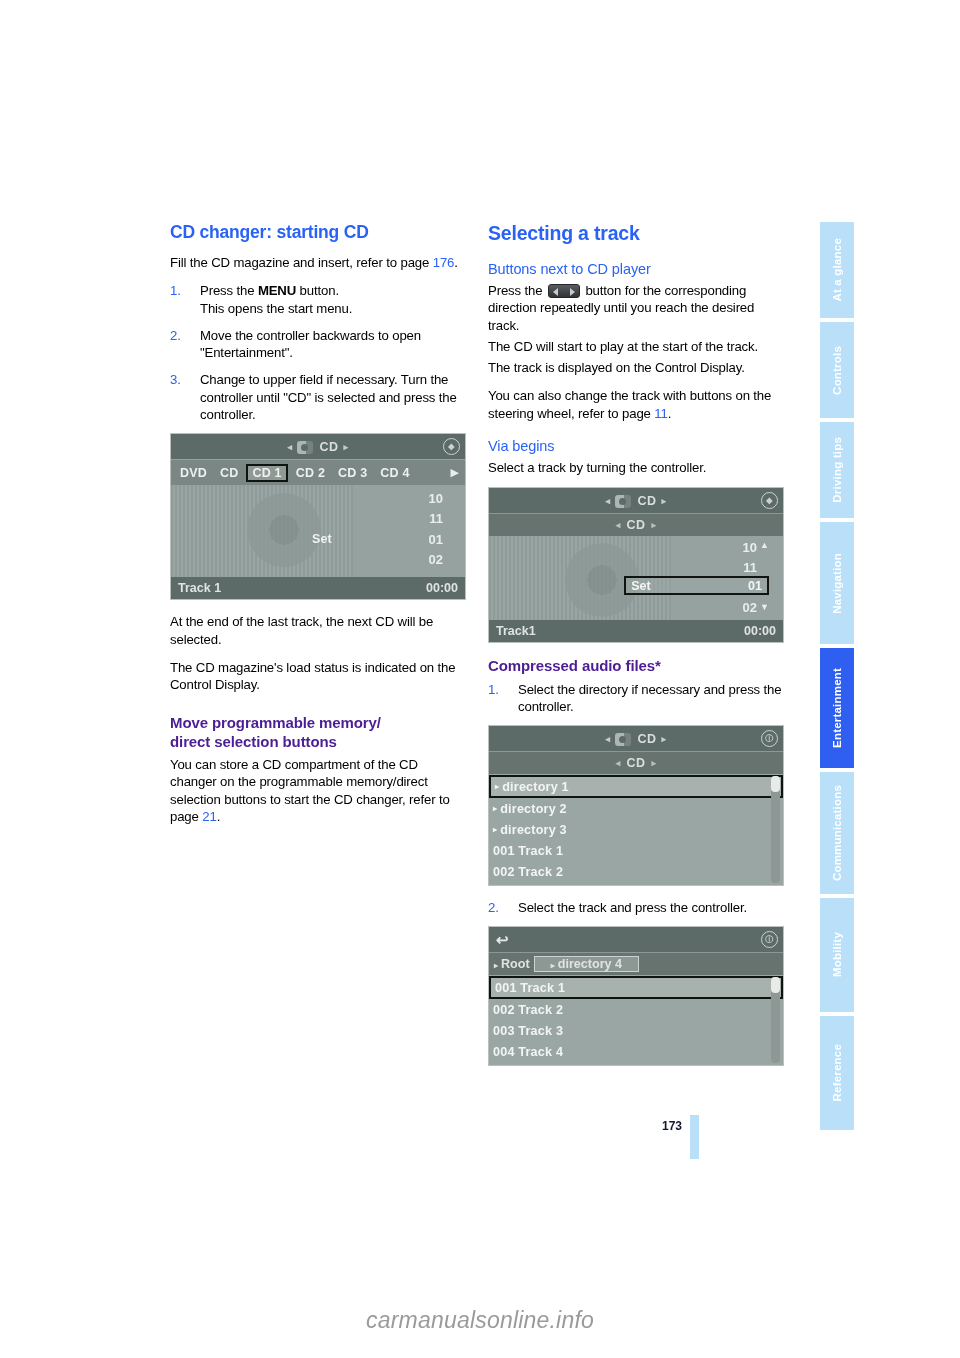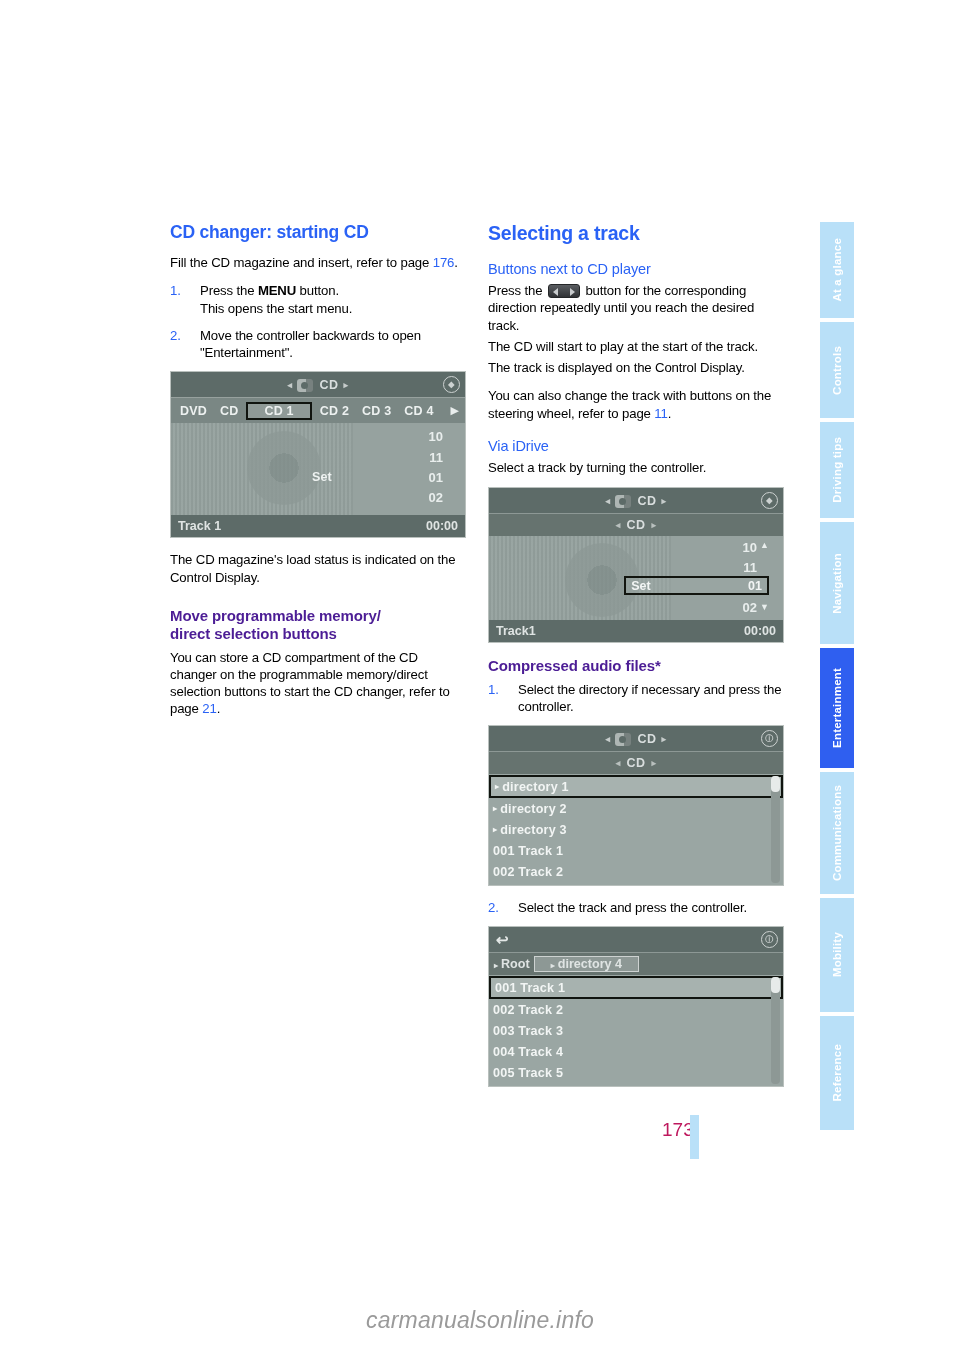--- a/index.html
+++ b/index.html
@@ -92,21 +92,21 @@
 
   
   .tabs{
     height:26px;background:#7a8784;display:flex;align-items:center;
     padding:0 4px;gap:3px;border-top:1px solid #97a19e;
   }
   .tabs .t{
     color:#edf1f0;font-size:12.5px;font-weight:bold;padding:1px 5px;
     letter-spacing:.2px;
   }
-  .tabs .t.sel{ border:2px solid #10140f; background:#8f9a97; padding:0 16px; }
+  .tabs .t.sel{ border:2px solid #10140f; background:#8f9a97; padding:0 4px; }
   .tabs .more{ margin-left:auto;color:#e9eeed;font-size:11px;padding-right:2px;}
 
   
   .panel{ position:relative; height:92px; background:#96a29f; overflow:hidden; }
   .panel .grooves{
     position:absolute;left:0;top:0;width:62%;height:100%;
     background:repeating-linear-gradient(90deg,#8e9a97 0 2px,#9aa6a3 2px 4px);
     opacity:.85;
   }
   .panel .cdart{
@@ -165,22 +165,22 @@
   .rail .tab{
     width:34px; background:#b9e0f8; color:#ffffff; margin-bottom:4px;
     display:flex; align-items:center; justify-content:center;
     font-size:11.5px; font-weight:bold; letter-spacing:.2px;
   }
   .rail .tab span{ writing-mode:vertical-rl; transform:rotate(180deg); white-space:nowrap;}
   .rail .tab.active{ background:#2f5ff0; color:#ffffff; }
 
   
   .pageno{
-    position:absolute; left:662px; top:1119px; font-size:19px;
-    font-weight:normal; color:#be185d;
+    position:absolute; left:662px; top:1119px; font-size:12px;
+    font-weight:bold; color:#0f172a;
   }
   .pagebar{
     position:absolute; left:690px; top:1115px; width:9px; height:44px;
     background:#b9e0f8;
   }
   .watermark{
     position:absolute; left:0; right:0; top:1307px; text-align:center;
     font-size:23px; color:#9a9a9a; letter-spacing:.2px;font-style:italic;
   }
 </style>
@@ -196,21 +196,21 @@
     <p class="body"><span>Fill the CD magazine and insert, refer to page </span><span class="lnk">176</span><span>.</span></p>
 
     <ol class="steps">
       <li>
         <span class="num">1.</span><span>Press the </span><span class="kbd">MENU</span><span> button.</span><br><span>This opens the start menu.</span>
       </li>
       <li>
         <span class="num">2.</span><span>Move the controller backwards to open "Entertainment".</span>
       </li>
       <li>
-        <span class="num">3.</span>
+        <span class="num">3.</span><span>Change to upper field if necessary. Turn the controller until "CD" is selected and press the controller.</span>
       </li>
       <li>
         <span class="num">4.</span>
       </li>
     </ol>
 
     <div class="shot" style="margin-top:2px;">
       <div class="hdr">
         <span class="ar">◂</span>
         <span class="disc"></span>
@@ -238,40 +238,41 @@
         </div>
         <div class="setlbl">Set</div>
       </div>
       <div class="foot">
         <span>Track 1</span>
         <span>00:00</span>
       </div>
       <div class="idcode"></div>
     </div>
 
+    <p class="body">At the end of the last track, the next CD will be selected.</p>
     <p class="body">The CD magazine's load status is indicated on the Control Display.</p>
 
     <h2 class="sub-light" style="margin-top:21px; white-space:pre-line;">Move programmable memory/
 direct selection buttons</h2>
 
     <p class="body"><span>You can store a CD compartment of the CD changer on the programmable memory/direct selection buttons to start the CD changer, refer to page </span><span class="lnk">21</span><span>.</span></p>
   </div>
 
   <div class="col col-right">
 
     <h1 class="title" style="font-size:19.5px; margin-bottom:16px;">Selecting a track</h1>
 
     <h2 class="sub-dark">Buttons next to CD player</h2>
 
     <p class="body tight"><span>Press the </span><span class="rocker"><i class="l"></i><i class="r"></i></span><span> button for the corresponding direction repeatedly until you reach the desired track.</span></p>
     <p class="body tight">The CD will start to play at the start of the track.</p>
     <p class="body">The track is displayed on the Control Display.</p>
     <p class="body"><span>You can also change the track with buttons on the steering wheel, refer to page </span><span class="lnk">11</span><span>.</span></p>
 
-    <h2 class="sub-dark" style="margin-top:16px;">Via iDrive</h2>
+    <h2 class="sub-dark" style="margin-top:16px;">Via begins</h2>
     <p class="body">Select a track by turning the controller.</p>
 
     <div class="shot">
       <div class="hdr">
         <span class="ar">◂</span>
         <span class="disc"></span>
         <span>CD</span>
         <span class="ar">▸</span>
         <span class="idrv">◆</span>
       </div>
@@ -372,23 +373,20 @@
           </div>
         <div class="listrow">
             <span>002 Track 2</span>
           </div>
         <div class="listrow">
             <span>003 Track 3</span>
           </div>
         <div class="listrow">
             <span>004 Track 4</span>
           </div>
-        <div class="listrow">
-            <span>005 Track 5</span>
-          </div>
         <div class="scrollpip">
             <div class="thumb"></div>
           </div>
       </div>
       <div class="idcode"></div>
     </div>
 
   </div>
 
   <div class="rail">

